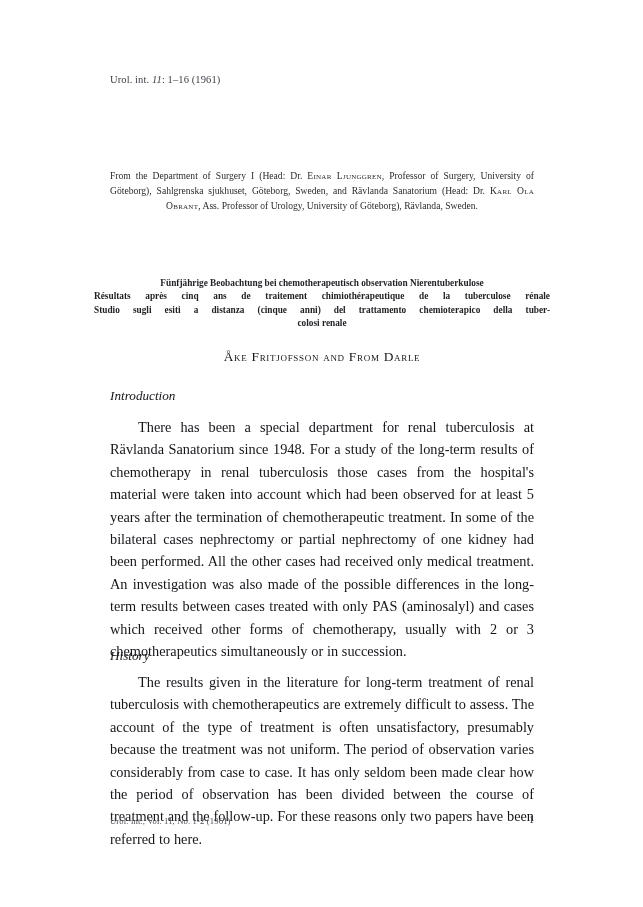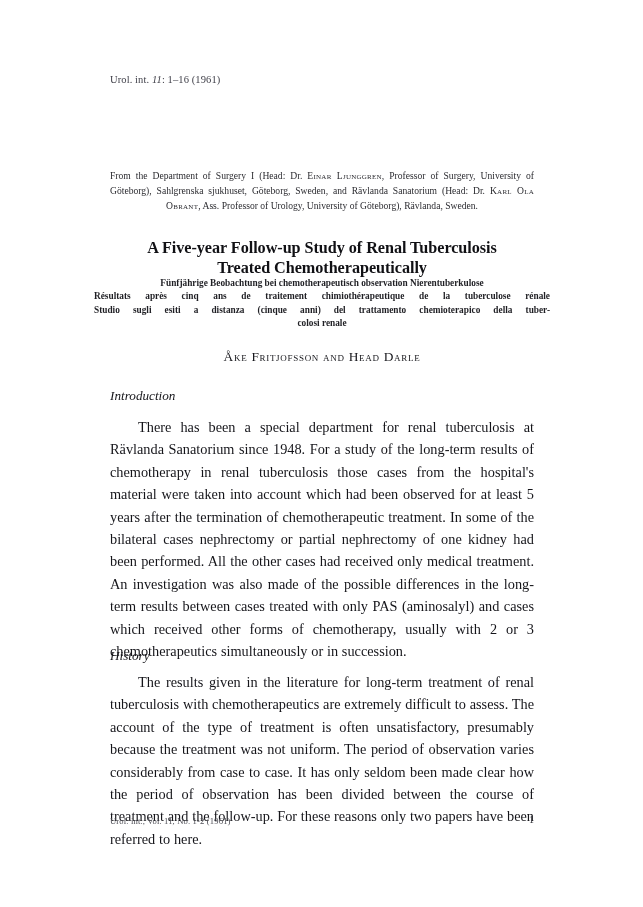--- a/index.html
+++ b/index.html
@@ -144,32 +144,31 @@
 <body>
 
 <div class="page">
 
   <div class="running-head"><span>Urol. int.</span>
     <i>11</i><span>: 1–16 (1961)</span></div>
 
   <div class="affiliation"><span>From the Department of Surgery I (Head: Dr. </span><span class="sc">Einar Ljunggren</span><span>, Professor of Surgery, University of Göteborg), Sahlgrenska sjukhuset, Göteborg, Sweden, and Rävlanda Sanatorium (Head: Dr. </span><span class="sc">Karl Ola Obrant</span><span>, Ass. Professor of Urology, University of Göteborg), Rävlanda, Sweden.</span></div>
 
   <div class="title">
-    <span>A Five-year Follow-up Study of Renal Tuberculosis</span><br>
-    <span>Treated Chemotherapeutically</span>
+    <br>
   </div>
 
   <div class="subtitles">
     <span class="sub-line">Fünfjährige Beobachtung bei chemotherapeutisch observation Nierentuberkulose</span>
     <span class="spread">Résultats après cinq ans de traitement chimiothérapeutique de la tuberculose rénale</span>
     <span class="spread">Studio sugli esiti a distanza (cinque anni) del trattamento chemioterapico della tuber-</span>
     <span class="sub-line">colosi renale</span>
   </div>
 
-  <div class="authors">Åke Fritjofsson and Head Darle</div>
+  <div class="authors">Åke Fritjofsson and From Darle</div>
 
   <div class="section-heading" id="heading-introduction">Introduction</div>
   <div class="body-par" id="par-introduction">There has been a special department for renal tuberculosis at Rävlanda Sanatorium since 1948. For a study of the long-term results of chemotherapy in renal tuberculosis those cases from the hospital's material were taken into account which had been observed for at least 5 years after the termination of chemotherapeutic treatment. In some of the bilateral cases nephrectomy or partial nephrectomy of one kidney had been performed. All the other cases had received only medical treatment. An investigation was also made of the possible differences in the long-term results between cases treated with only PAS (aminosalyl) and cases which received other forms of chemotherapy, usually with 2 or 3 chemotherapeutics simultaneously or in succession.</div>
 
   <div class="section-heading" id="heading-history">History</div>
   <div class="body-par" id="par-history">The results given in the literature for long-term treatment of renal tuberculosis with chemotherapeutics are extremely difficult to assess. The account of the type of treatment is often unsatisfactory, presumably because the treatment was not uniform. The period of observation varies considerably from case to case. It has only seldom been made clear how the period of observation has been divided between the course of treatment and the follow-up. For these reasons only two papers have been referred to here.</div>
 
   <div class="footer-left">Urol. int., Vol. 11, No. 1-2 (1961)</div>
   <div class="footer-right">1</div>
 

